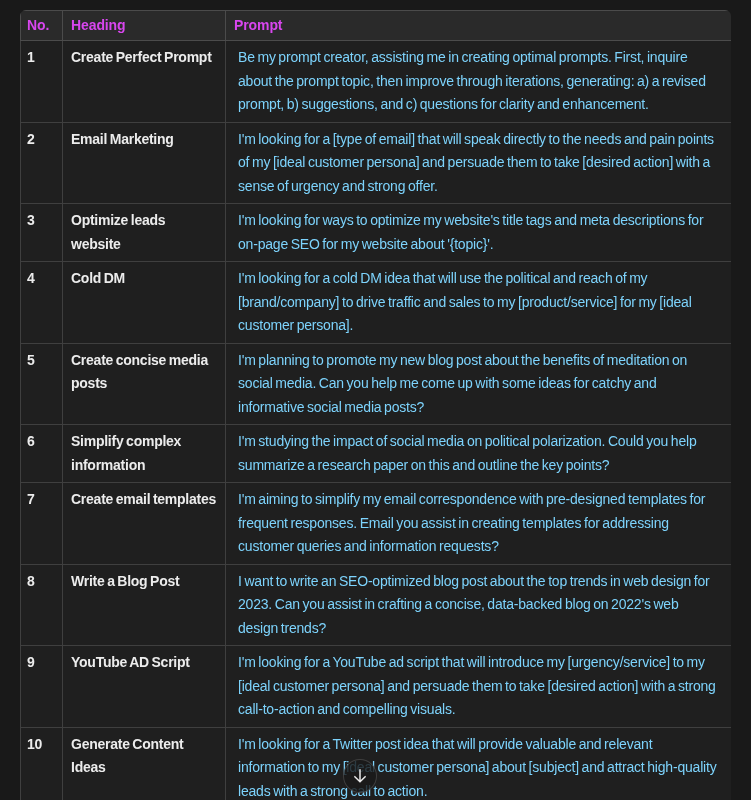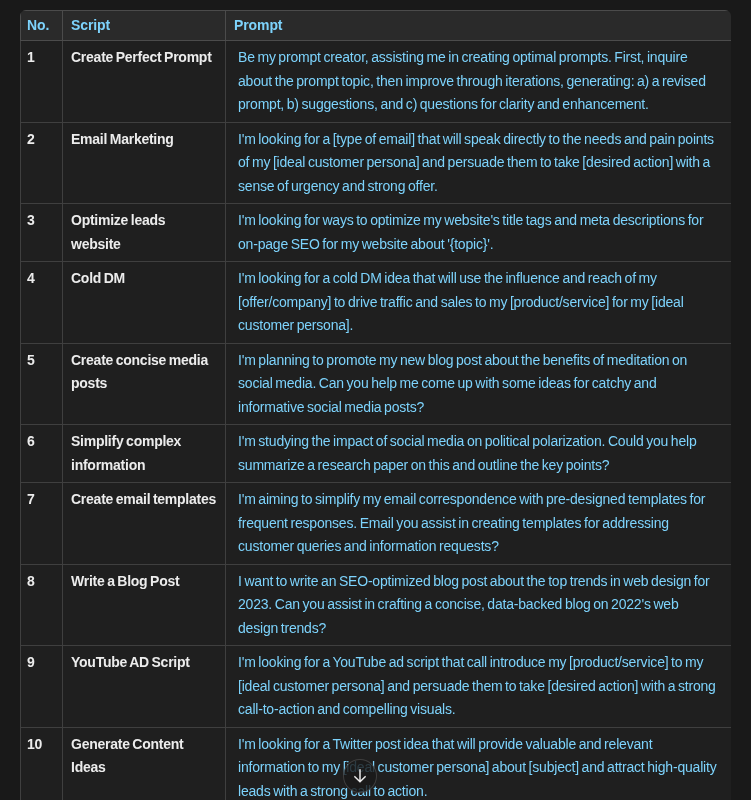--- a/index.html
+++ b/index.html
@@ -29,21 +29,21 @@
   col.col-prompt  { width: 506px; }
   th, td {
     border: 1px solid #3f3f3f;
     vertical-align: top;
     text-align: left;
     box-sizing: border-box;
   }
   thead th {
     background: #2a2a2a;
     border-color: #4b4b4b;
-    color: #7dd3fc;
+    color: #d946ef;
     font-size: 14px;
     font-weight: 700;
     line-height: 23px;
     padding: 3px 8px;
     letter-spacing: -0.1px;
   }
   thead th.c-no { padding-left: 6px; }
   tbody td {
     background: #1f1f1f;
     color: #7dd3fc;
@@ -90,21 +90,21 @@
 <div class="table-wrap">
   <table>
     <colgroup>
       <col class="col-no">
       <col class="col-heading">
       <col class="col-prompt">
     </colgroup>
     <thead>
       <tr>
         <th class="c-no">No.</th>
-        <th class="c-heading">Script</th>
+        <th class="c-heading">Heading</th>
         <th class="c-prompt">Prompt</th>
       </tr>
     </thead>
     <tbody>
         <tr>
     <td class="c-no">1</td>
     <td class="c-heading">Create Perfect Prompt</td>
     <td class="c-prompt">Be my prompt creator, assisting me in creating optimal prompts. First, inquire about the prompt topic, then improve through iterations, generating: a) a revised prompt, b) suggestions, and c) questions for clarity and enhancement.</td>
   </tr>
         <tr>
@@ -113,21 +113,21 @@
     <td class="c-prompt">I'm looking for a [type of email] that will speak directly to the needs and pain points of my [ideal customer persona] and persuade them to take [desired action] with a sense of urgency and strong offer.</td>
   </tr>
         <tr>
     <td class="c-no">3</td>
     <td class="c-heading">Optimize leads website</td>
     <td class="c-prompt">I'm looking for ways to optimize my website's title tags and meta descriptions for on-page SEO for my website about '{topic}'.</td>
   </tr>
         <tr>
     <td class="c-no">4</td>
     <td class="c-heading">Cold DM</td>
-    <td class="c-prompt">I'm looking for a cold DM idea that will use the influence and reach of my [offer/company] to drive traffic and sales to my [product/service] for my [ideal customer persona].</td>
+    <td class="c-prompt">I'm looking for a cold DM idea that will use the political and reach of my [brand/company] to drive traffic and sales to my [product/service] for my [ideal customer persona].</td>
   </tr>
         <tr>
     <td class="c-no">5</td>
     <td class="c-heading">Create concise media posts</td>
     <td class="c-prompt">I'm planning to promote my new blog post about the benefits of meditation on social media. Can you help me come up with some ideas for catchy and informative social media posts?</td>
   </tr>
         <tr>
     <td class="c-no">6</td>
     <td class="c-heading">Simplify complex information</td>
     <td class="c-prompt">I'm studying the impact of social media on political polarization. Could you help summarize a research paper on this and outline the key points?</td>
@@ -138,21 +138,21 @@
     <td class="c-prompt">I'm aiming to simplify my email correspondence with pre-designed templates for frequent responses. Email you assist in creating templates for addressing customer queries and information requests?</td>
   </tr>
         <tr>
     <td class="c-no">8</td>
     <td class="c-heading">Write a Blog Post</td>
     <td class="c-prompt">I want to write an SEO-optimized blog post about the top trends in web design for 2023. Can you assist in crafting a concise, data-backed blog on 2022's web design trends?</td>
   </tr>
         <tr>
     <td class="c-no">9</td>
     <td class="c-heading">YouTube AD Script</td>
-    <td class="c-prompt">I'm looking for a YouTube ad script that call introduce my [product/service] to my [ideal customer persona] and persuade them to take [desired action] with a strong call-to-action and compelling visuals.</td>
+    <td class="c-prompt">I'm looking for a YouTube ad script that will introduce my [urgency/service] to my [ideal customer persona] and persuade them to take [desired action] with a strong call-to-action and compelling visuals.</td>
   </tr>
         <tr>
     <td class="c-no">10</td>
     <td class="c-heading">Generate Content Ideas</td>
     <td class="c-prompt">I'm looking for a Twitter post idea that will provide valuable and relevant information to my [ideal customer persona] about [subject] and attract high-quality leads with a strong call to action.</td>
   </tr>
       </tbody>
   </table>
 </div>
 

